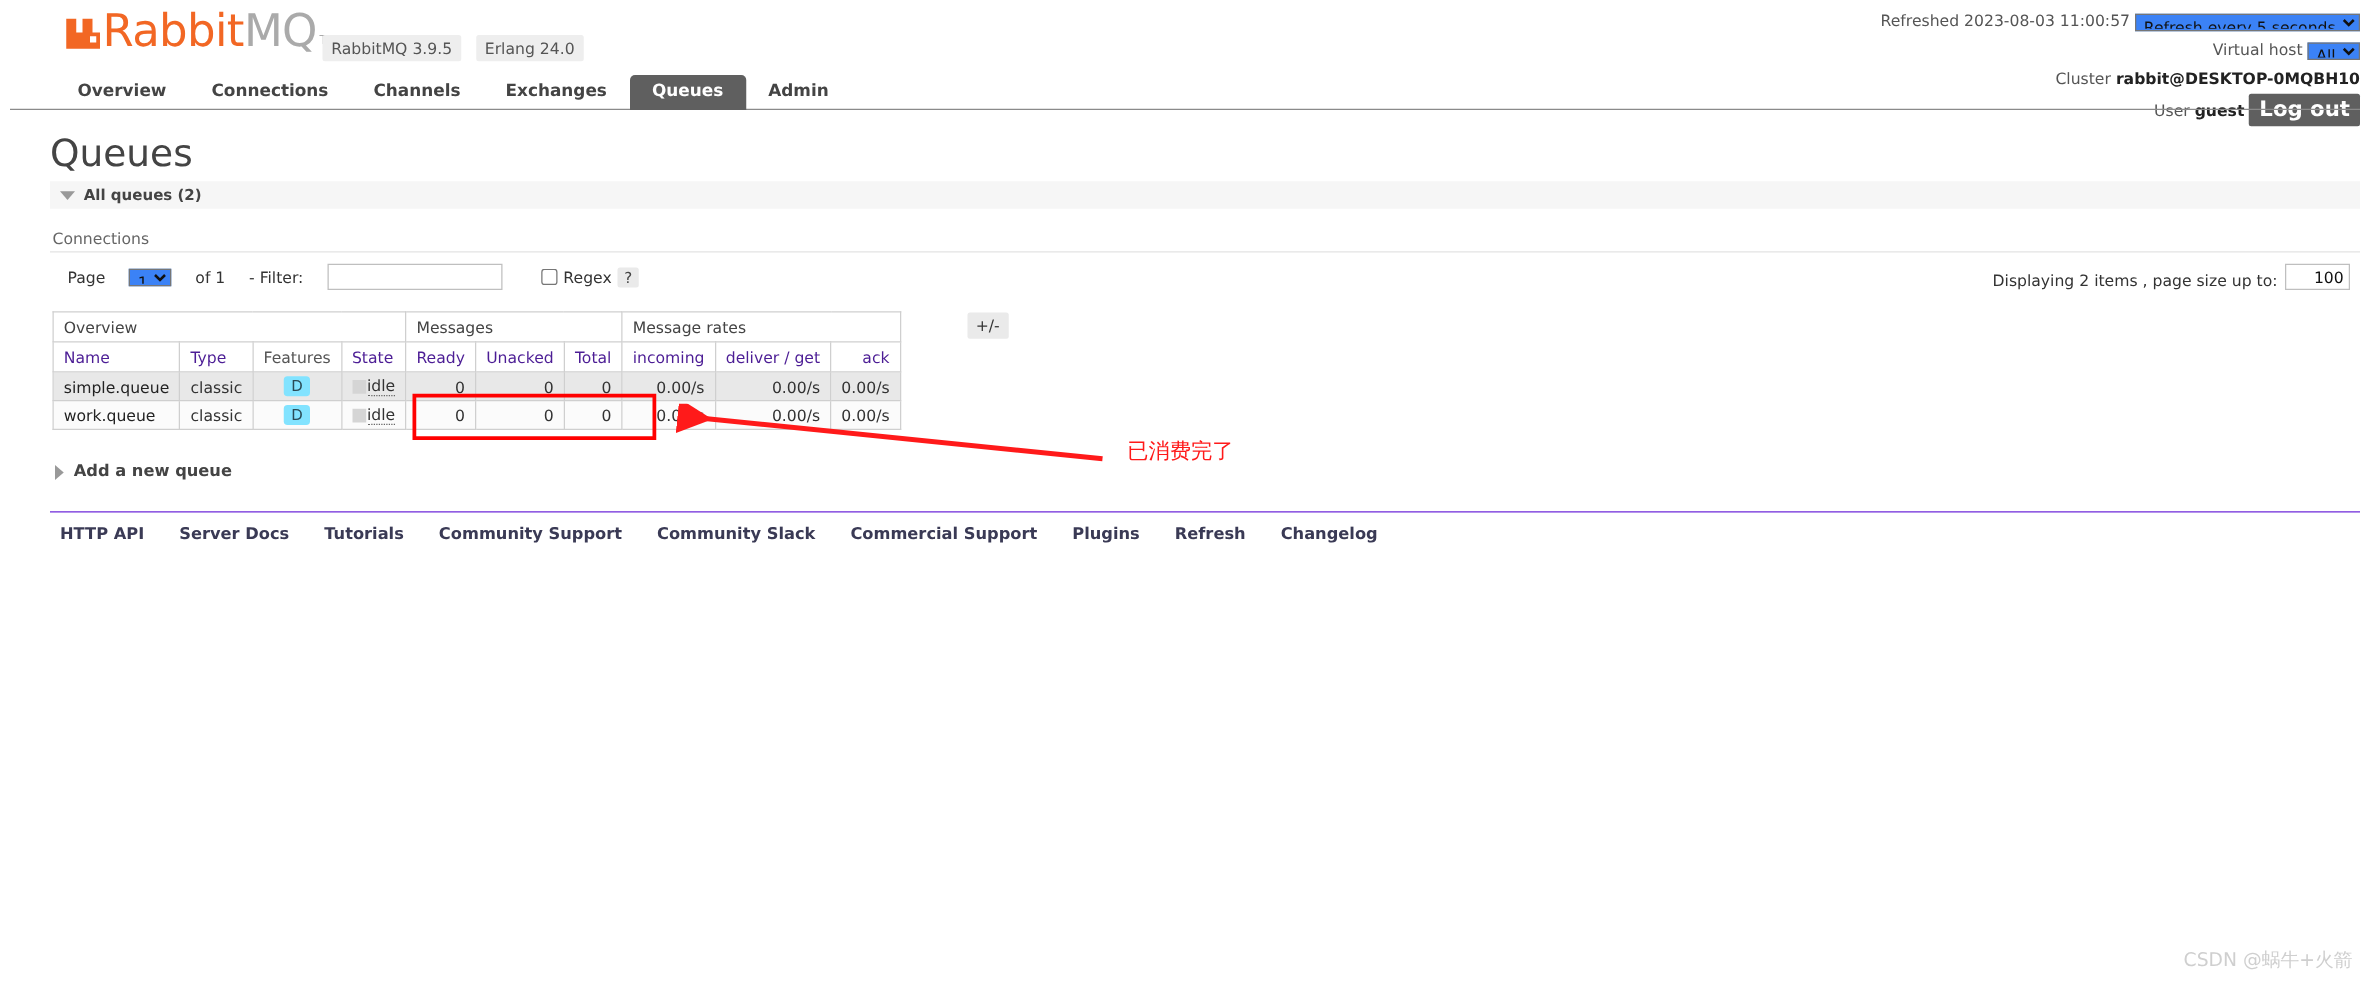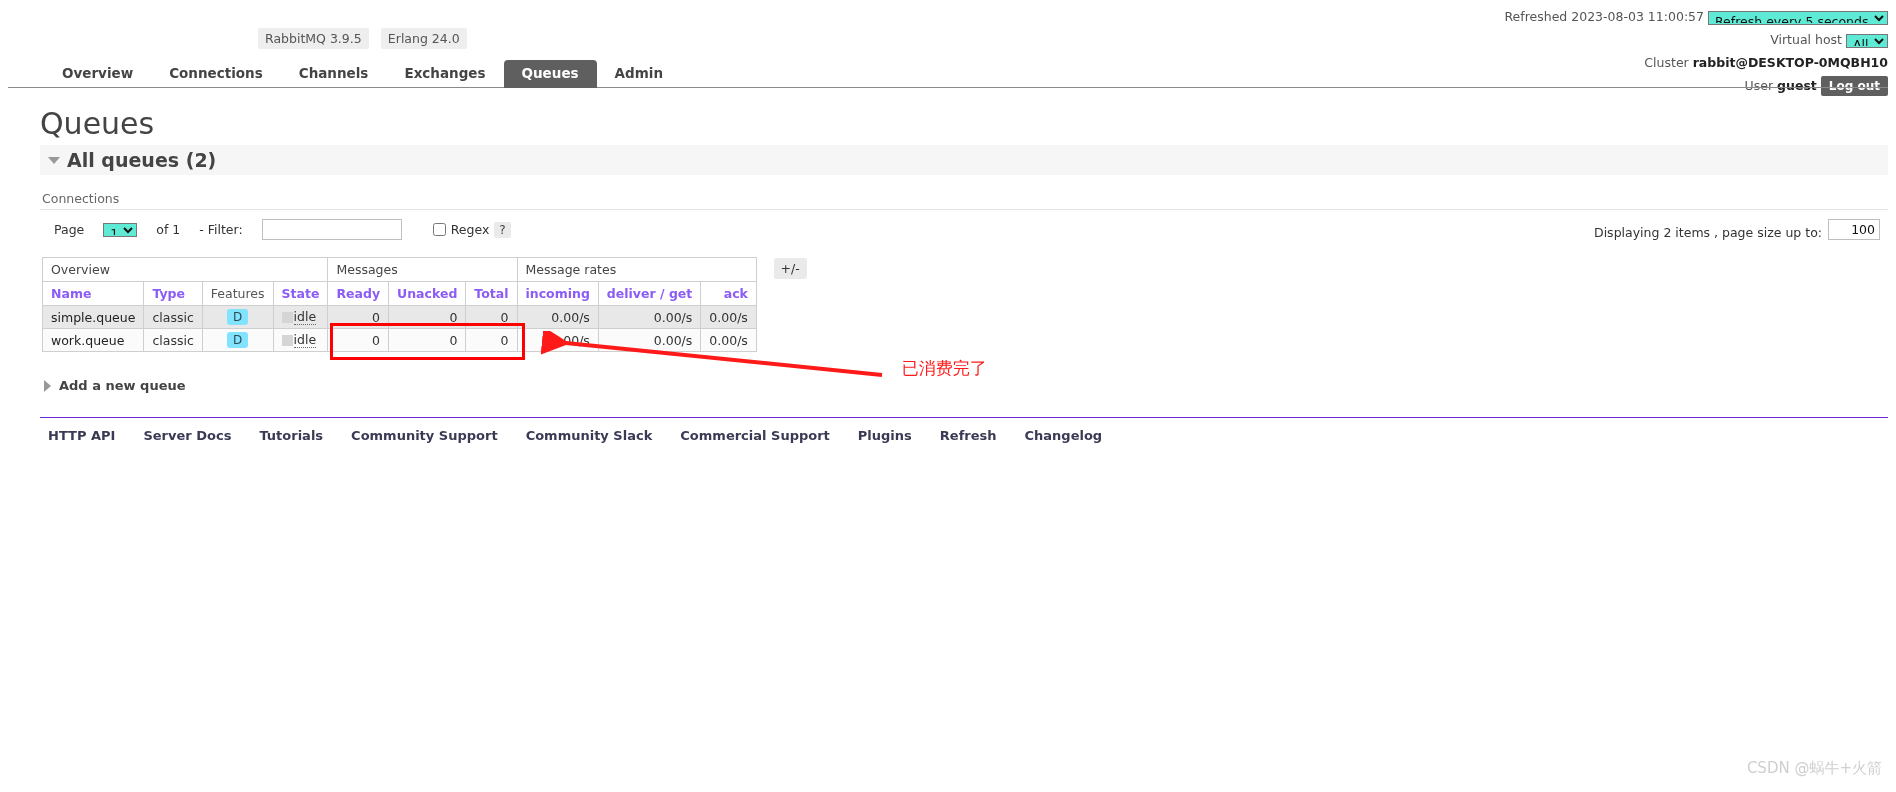--- a/index.html
+++ b/index.html
@@ -34,25 +34,25 @@
     font-size: 12.5px; padding: 3px 7px; border-radius: 2px; margin-right: 8px;
   }
   .ver-row { position: absolute; left: 258px; top: 28px; }
 
   .top-right { position: absolute; right: 8px; top: 6px; text-align: right; line-height: 21px; }
   .tr-line { white-space: nowrap; font-size: 12.5px; color: #444; margin-bottom: 2px; }
   .tr-line .lbl { color: #555; }
   select.mini {
     font-family: "DejaVu Sans", "Liberation Sans", sans-serif;
     font-size: 12.5px; padding: 1px 2px; border: 1px solid #767676;
-    background: #5eead4; color: #111; vertical-align: middle; height: 14px;
+    background: #3b82f6; color: #111; vertical-align: middle; height: 14px;
   }
   .bold { font-weight: bold; color: #222; }
   .logout-btn {
-    background: #5f5f5f; color: #fff; border: none; font-size: 12px;
+    background: #5f5f5f; color: #fff; border: none; font-size: 17px;
     font-weight: bold; padding: 3px 8px; border-radius: 2px; cursor: pointer;
     font-family: "DejaVu Sans", "Liberation Sans", sans-serif;
   }
 
   
   .nav {
     position: relative; margin: 0 8px 0 8px; padding-left: 36px;
     border-bottom: 1px solid #8a8a8a; height: 30px;
   }
   .nav ul { list-style: none; margin: 0; padding: 0; display: flex; align-items: flex-end; height: 30px; }
@@ -65,21 +65,21 @@
     border-radius: 4px 4px 0 0;
   }
 
   
   .main { padding: 0 8px 0 40px; }
   h1.page-title {
     font-size: 30px; font-weight: 400; color: #444; margin: 18px 0 4px 0;
     font-family: "DejaVu Sans", "Liberation Sans", sans-serif;
   }
   .section-head {
-    background: #f6f6f6; font-weight: bold; color: #444; font-size: 19px;
+    background: #f6f6f6; font-weight: bold; color: #444; font-size: 12px;
     padding: 4px 4px 4px 8px; margin: 0 0 6px 0; cursor: pointer;
     display: flex; align-items: center; gap: 7px; width: 1848px;
   }
   .tri-down { width:0;height:0;border-left:6px solid transparent;border-right:6px solid transparent;border-top:7px solid #999; }
   .tri-right { width:0;height:0;border-top:6px solid transparent;border-bottom:6px solid transparent;border-left:7px solid #999; }
 
   .subsection-label {
     font-size: 12.5px; color: #666; padding: 10px 0 3px 2px;
     border-bottom: 1px solid #e4e4e4; width: 1848px;
   }
@@ -114,21 +114,21 @@
     border: 1px solid #bfbfbf; background: #fff;
   }
   table.queues th, table.queues td {
     border: 1px solid #cfcfcf; padding: 3px 8px; font-weight: normal; white-space: nowrap;
   }
   tr.group-row th {
     background: #ffffff; text-align: left; color: #444; font-weight: normal;
     font-size: 12.5px; padding: 4px 8px;
   }
   tr.col-row th {
-    background: #ffffff; font-weight: bold; color: #8b5cf6; font-size: 12.5px;
+    background: #ffffff; font-weight: normal; color: #4c1d95; font-size: 12.5px;
     text-align: left; padding: 4px 8px; cursor: pointer;
   }
   tr.col-row th.nosort { font-weight: normal; color: #555; cursor: default; }
   tr.col-row th.num { text-align: right; }
   td.num { text-align: right; }
   td.name { font-weight: bold; color: #222; }
   tbody tr.odd td { background: #e8e8e8; }
   tbody tr.even td { background: #fbfbfb; }
   .dur-badge {
     display: inline-block; background: #82e3ff; color: #2a4a55;
@@ -169,20 +169,32 @@
     font-size: 15px; font-family: "DejaVu Sans", "Liberation Sans", sans-serif;
   }
 </style>
 </head>
 <body>
 
 <div id="page">
 
   <div class="header">
 
+    <div class="logo-wrap">
+      <span class="logo-mark">
+        <svg width="30" height="30" viewBox="0 0 30 30" xmlns="http://www.w3.org/2000/svg">
+          <path d="M3 3 h8 v11 h5 V3 h8 v11 h6 v13 H3 Z" fill="#f26724"></path>
+          <rect x="22" y="17" width="5" height="5" fill="#ffffff"></rect>
+        </svg>
+      </span>
+      <span class="logo-text">
+        <span class="logo-rabbit">Rabbit</span><span class="logo-mq">MQ</span>
+      </span>
+      <span class="logo-tm">TM</span>
+    </div>
 
     <div class="ver-row">
       <span class="ver-badge">RabbitMQ 3.9.5</span>
       <span class="ver-badge">Erlang 24.0</span>
     </div>
 
     <div class="top-right">
       <div class="tr-line">
         <span class="lbl">Refreshed 2023-08-03 11:00:57</span>
         <select class="mini">

